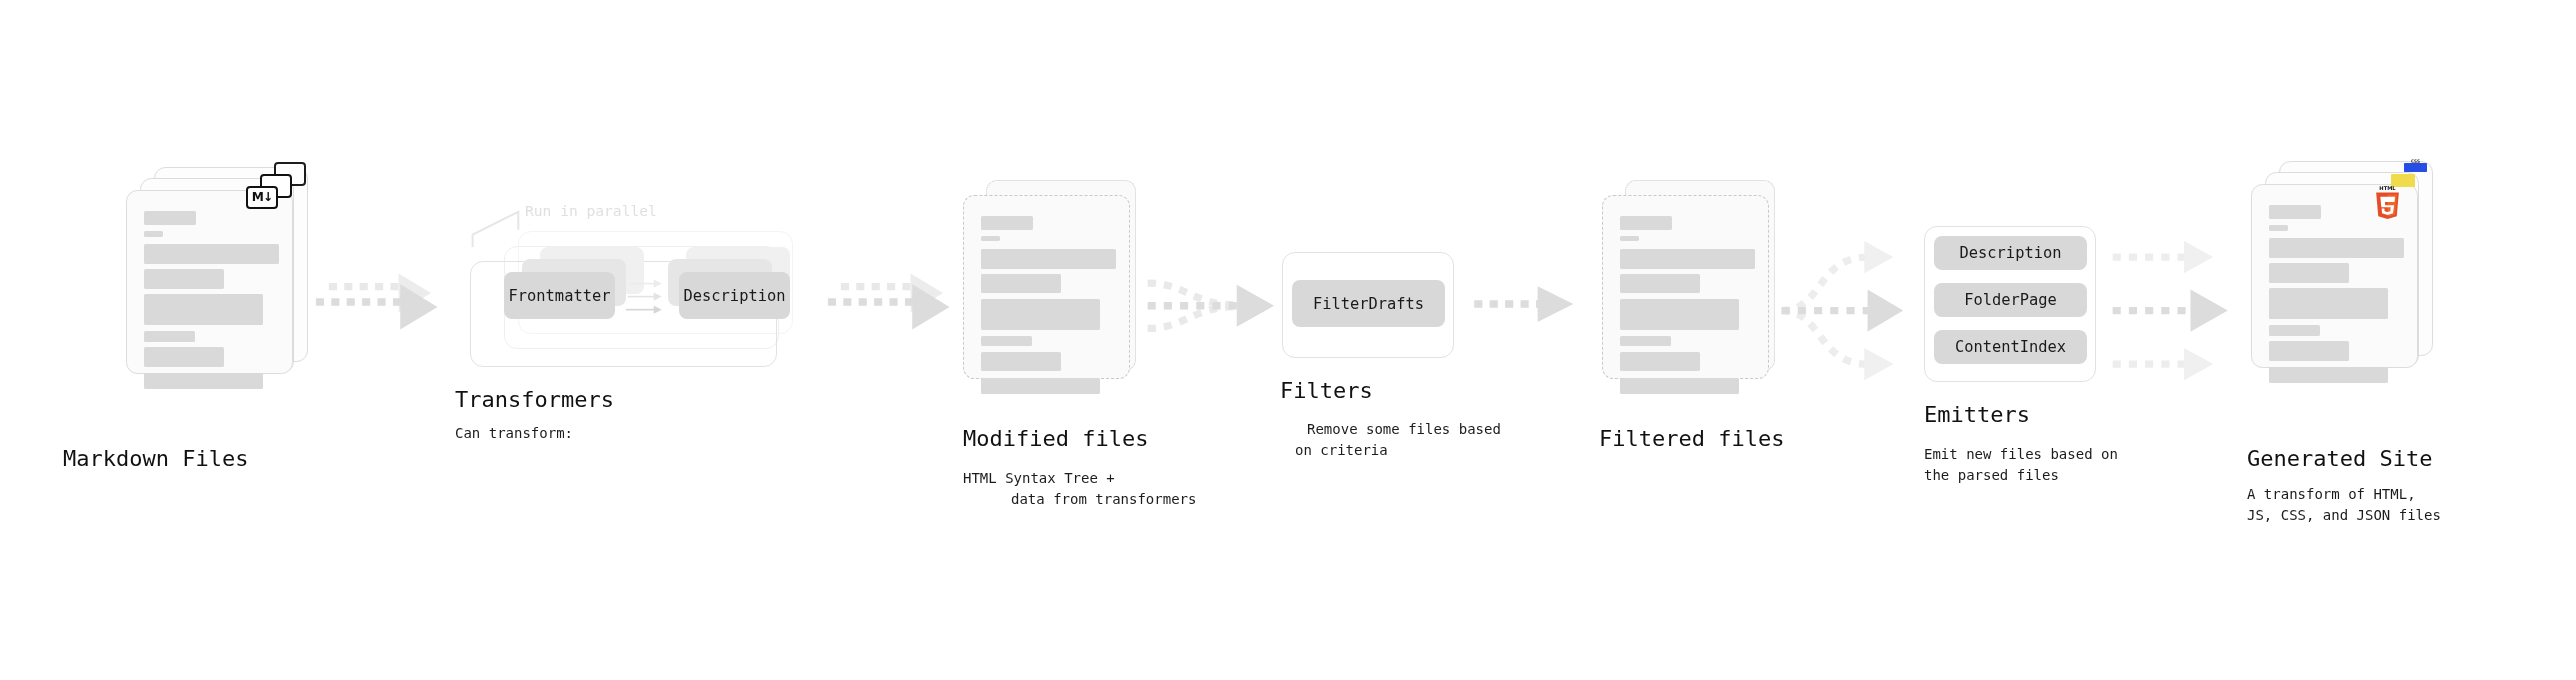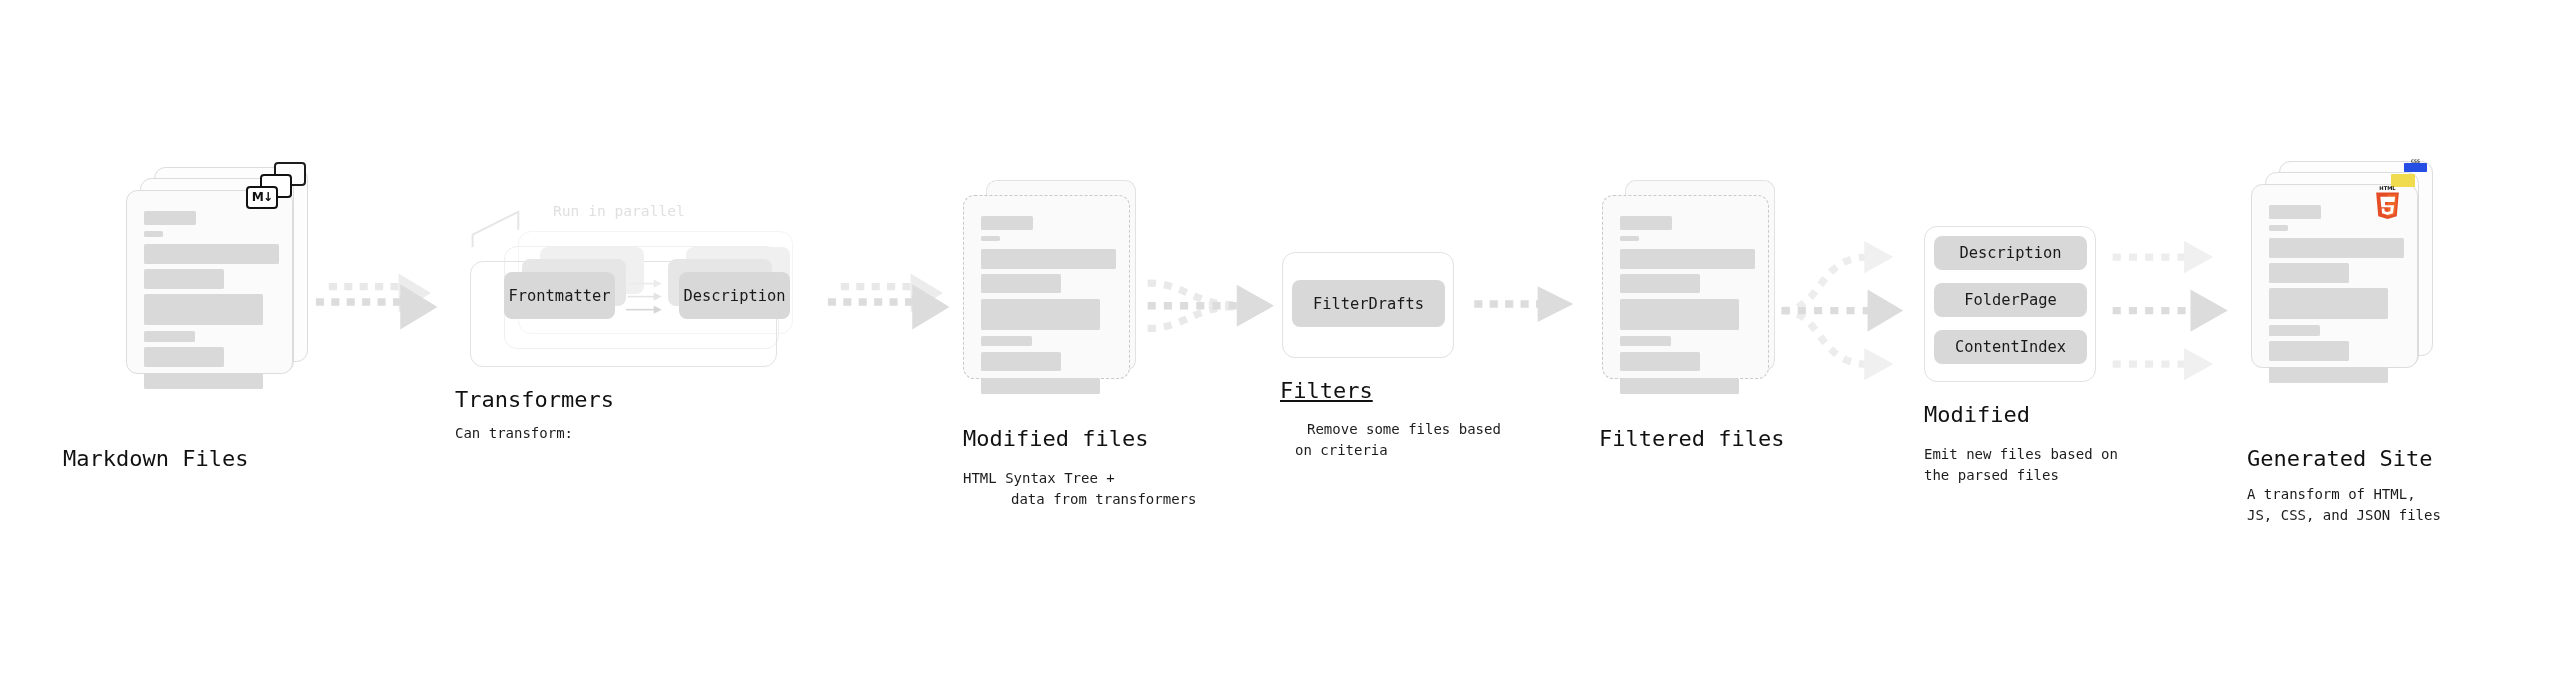--- a/index.html
+++ b/index.html
@@ -57,21 +57,21 @@
   .chip.l2{background:#e6e6e6;}
   .chip.l3{background:#f0f0f0;}
 
   
   .title{
     position:absolute;font-size:22px;line-height:1.1;color:#111;white-space:nowrap;
   }
   .sub{
     position:absolute;font-size:14px;line-height:1.55;color:#1c1c1c;white-space:pre;
   }
-  .faint{color:#e0e0e0;margin-left:28px;}
+  .faint{color:#e0e0e0;}
   .bullets{position:absolute;font-size:14px;line-height:1.55;color:#1c1c1c;}
   .bullets ul{margin:0;padding-left:14.6px;list-style:none;}
   .bullets li{white-space:pre;}
   .bullets li::before{content:"\2022";margin-right:6.5px;}
 
   svg{display:block;overflow:visible;}
   .arrowsvg{position:absolute;pointer-events:none;}
 </style>
 </head>
 <body>
@@ -176,21 +176,21 @@
       <path d="M2 84 C 48 84, 58 57, 112 57"></path>
     </g>
     <g fill="none" stroke="#dcdcdc" stroke-width="9" stroke-dasharray="10 10">
       <line x1="2" y1="56" x2="116" y2="56"></line>
     </g>
     <polygon points="112,30 158,56 112,82" fill="#dcdcdc"></polygon>
   </svg>
 
   <div class="box" style="left:1282px;top:252px;width:172px;height:106px;"></div>
   <div class="chip" style="left:1292px;top:280px;width:153px;height:47px;">FilterDrafts</div>
-  <div class="title" style="left:1280px;top:379px;text-decoration:underline;">Filters</div>
+  <div class="title" style="left:1280px;top:379px;">Filters</div>
   <div class="sub" style="left:1280px;top:419px;margin-left:27px;">Remove some files based</div>
   <div class="sub" style="left:1280px;top:440px;margin-left:15px;">on criteria</div>
 
   <svg class="arrowsvg" style="left:1471px;top:286px;width:130px;height:49px;" viewBox="0 0 160 60">
     <g stroke="#dcdcdc" stroke-width="9" stroke-dasharray="10 9" fill="none">
       <line x1="4" y1="22" x2="86" y2="22"></line>
     </g>
     <polygon points="82,0 126,22 82,44" fill="#dcdcdc"></polygon>
   </svg>
 
@@ -219,21 +219,21 @@
     <g fill="none" stroke="#dcdcdc" stroke-width="9" stroke-dasharray="10 10">
       <line x1="2" y1="92" x2="112" y2="92"></line>
     </g>
     <polygon points="108,66 152,92 108,118" fill="#dcdcdc"></polygon>
   </svg>
 
   <div class="box" style="left:1924px;top:226px;width:172px;height:156px;"></div>
   <div class="chip" style="left:1934px;top:236px;width:153px;height:34px;">Description</div>
   <div class="chip" style="left:1934px;top:283px;width:153px;height:34px;">FolderPage</div>
   <div class="chip" style="left:1934px;top:330px;width:153px;height:34px;">ContentIndex</div>
-  <div class="title" style="left:1924px;top:403px;">Modified</div>
+  <div class="title" style="left:1924px;top:403px;">Emitters</div>
   <div class="sub" style="left:1924px;top:444px;">Emit new files based on</div>
   <div class="sub" style="left:1924px;top:465px;">the parsed files</div>
 
   <svg class="arrowsvg" style="left:2109px;top:236px;width:163px;height:150px;" viewBox="0 0 200 185">
     <g fill="none" stroke="#ededed" stroke-width="9" stroke-dasharray="10 10">
       <line x1="4" y1="26" x2="96" y2="26"></line>
       <line x1="4" y1="158" x2="96" y2="158"></line>
     </g>
     <polygon points="92,6 128,26 92,46" fill="#f0f0f0"></polygon>
     <polygon points="92,138 128,158 92,178" fill="#f0f0f0"></polygon>

